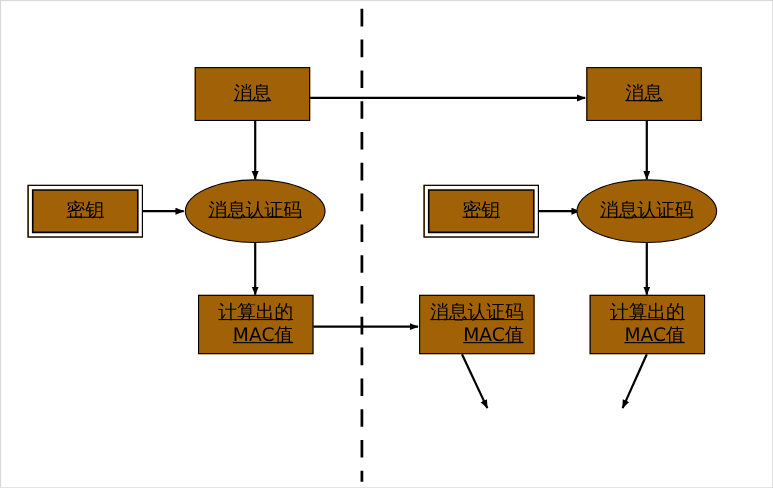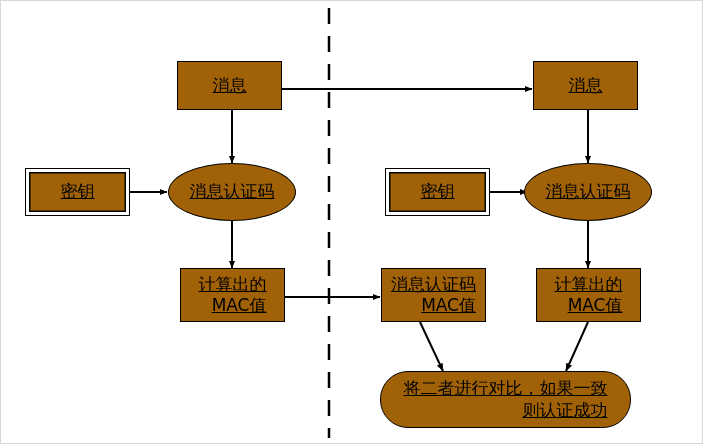--- a/index.html
+++ b/index.html
@@ -135,18 +135,14 @@
   <div class="node rect label-2line" style="left:536px; top:268px; width:105px; height:54px;">
     <span>计算出的
 MAC值</span>
   </div>
 
   <div class="node rect label-2line" style="left:381px; top:268px; width:105px; height:54px;">
     <span>消息认证码
 MAC值</span>
   </div>
 
-  <div class="node stadium label-2line" style="left:380px; top:371px; width:251px; height:57px;">
-    <span>将二者进行对比，如果一致
-则认证成功</span>
-  </div>
 
 </div>
 
 </body></html>

